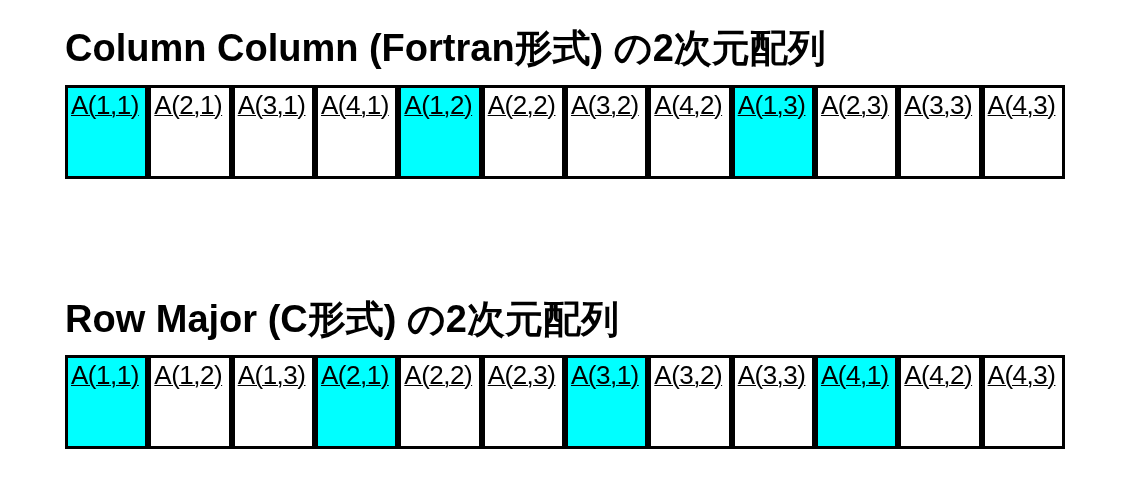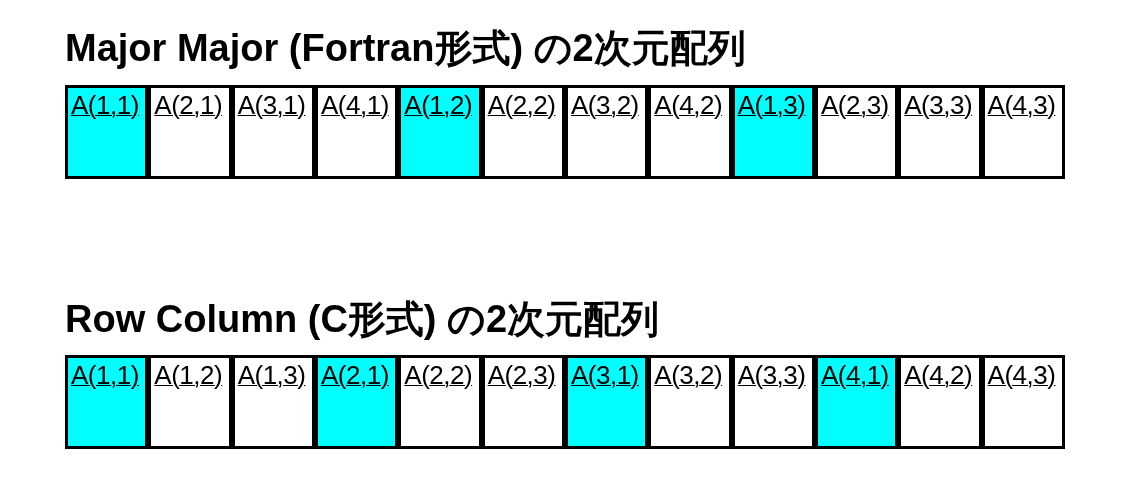--- a/index.html
+++ b/index.html
@@ -55,38 +55,38 @@
     letter-spacing: -0.5px;
     white-space: nowrap;
   }
 </style>
 </head>
 <body>
 
 <div class="canvas">
   <div class="diagram">
 
-    <div class="section-title title-1">Major Major (Fortran形式) の2次元配列</div>
+    <div class="section-title title-1">Column Column (Fortran形式) の2次元配列</div>
 
     <div class="array-strip">
         <div class="cell highlighted"><span>A(1,1)</span></div>
         <div class="cell"><span>A(2,1)</span></div>
         <div class="cell"><span>A(3,1)</span></div>
         <div class="cell"><span>A(4,1)</span></div>
         <div class="cell highlighted"><span>A(1,2)</span></div>
         <div class="cell"><span>A(2,2)</span></div>
         <div class="cell"><span>A(3,2)</span></div>
         <div class="cell"><span>A(4,2)</span></div>
         <div class="cell highlighted"><span>A(1,3)</span></div>
         <div class="cell"><span>A(2,3)</span></div>
         <div class="cell"><span>A(3,3)</span></div>
         <div class="cell"><span>A(4,3)</span></div>
       </div>
 
-    <div class="section-title title-2">Row Column (C形式) の2次元配列</div>
+    <div class="section-title title-2">Row Major (C形式) の2次元配列</div>
 
     <div class="array-strip">
         <div class="cell highlighted"><span>A(1,1)</span></div>
         <div class="cell"><span>A(1,2)</span></div>
         <div class="cell"><span>A(1,3)</span></div>
         <div class="cell highlighted"><span>A(2,1)</span></div>
         <div class="cell"><span>A(2,2)</span></div>
         <div class="cell"><span>A(2,3)</span></div>
         <div class="cell highlighted"><span>A(3,1)</span></div>
         <div class="cell"><span>A(3,2)</span></div>

